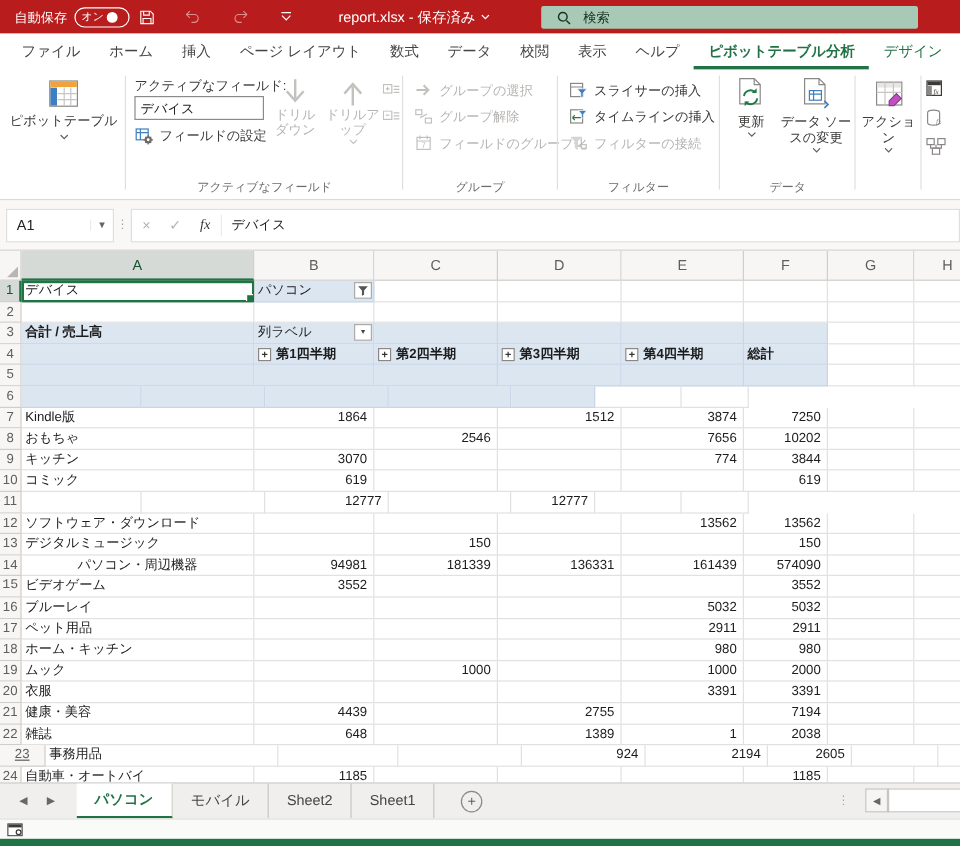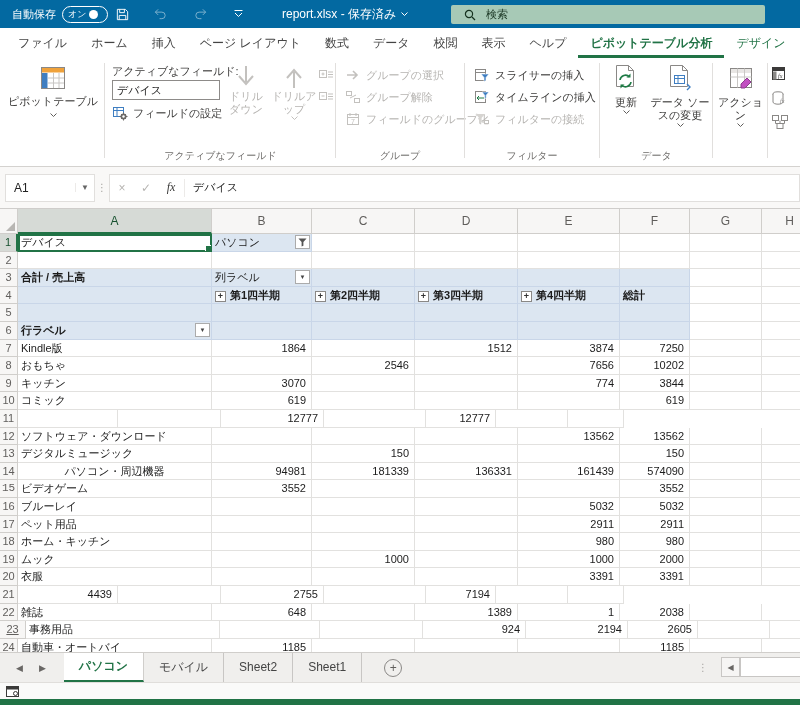--- a/index.html
+++ b/index.html
@@ -1,20 +1,20 @@
 <!DOCTYPE html>
 <html><head>
 <meta charset="utf-8">
 <style>
   html,body{margin:0;padding:0;}
   body{width:800px;height:705px;position:relative;overflow:hidden;background:#fff;
        font-family:"Liberation Sans","DejaVu Sans",sans-serif;-webkit-font-smoothing:antialiased;}
   svg{display:block}
   
-  .titlebar{position:absolute;left:0;top:0;width:800px;height:28px;background:#0369a1;color:#fff;}
+  .titlebar{position:absolute;left:0;top:0;width:800px;height:28px;background:#b91c1c;color:#fff;}
   .autosave{position:absolute;left:12px;top:0;height:28px;display:flex;align-items:center;gap:6px;font-size:11px;}
   .pill{width:37px;height:15px;border:1px solid #fff;border-radius:9px;display:flex;align-items:center;gap:3px;padding:0 2px 0 5px;}
   .pill .state{font-size:9px;line-height:15px;}
   .knob{width:9px;height:9px;border-radius:50%;background:#fff;}
   .tb-btn{position:absolute;top:5px;width:20px;height:18px;display:flex;align-items:center;justify-content:center;}
   .tb-dis{opacity:.5;}
   .doc-title{position:absolute;left:282px;top:0;height:28px;line-height:28px;font-size:12px;display:flex;align-items:center;gap:5px;}
   .searchbox{position:absolute;left:451px;top:5px;width:314px;height:19px;background:#a7c9b6;border-radius:2px;
              display:flex;align-items:center;gap:10px;padding-left:13px;box-sizing:border-box;color:#16321f;font-size:11px;}
   
@@ -454,23 +454,20 @@
       <div class="gc blue" style="width: 100px;"></div>
       <div class="gc blue" style="width: 103px;"></div>
       <div class="gc blue" style="width: 103px;"></div>
       <div class="gc blue" style="width: 102px;"></div>
       <div class="gc blue" style="width: 70px;"></div>
       <div class="gc" style="width: 72px;"></div>
       <div class="gc" style="width: 56px;"></div>
     </div>
     <div class="grow" style="top: 113px;">
       <div class="gc rn" style="width: 18px;">6</div>
-      <div class="gc blue bold" style="width: 194px;">行ラベル<span class="cellbtn">
-          <span class="ddglyph">▼</span>
-        </span></div>
       <div class="gc blue" style="width: 100px;"></div>
       <div class="gc blue" style="width: 103px;"></div>
       <div class="gc blue" style="width: 103px;"></div>
       <div class="gc blue" style="width: 102px;"></div>
       <div class="gc blue" style="width: 70px;"></div>
       <div class="gc" style="width: 72px;"></div>
       <div class="gc" style="width: 56px;"></div>
     </div>
     <div class="grow" style="top: 130.6px;">
       <div class="gc rn" style="width: 18px;">7</div>
@@ -620,41 +617,42 @@
       <div class="gc" style="width: 100px;"></div>
       <div class="gc" style="width: 103px;"></div>
       <div class="gc" style="width: 103px;"></div>
       <div class="gc num" style="width: 102px;">3391</div>
       <div class="gc num" style="width: 70px;">3391</div>
       <div class="gc" style="width: 72px;"></div>
       <div class="gc" style="width: 56px;"></div>
     </div>
     <div class="grow" style="top: 377px;">
       <div class="gc rn" style="width: 18px;">21</div>
+      <div class="gc" style="width: 194px;">健康・美容</div>
       <div class="gc num" style="width: 100px;">4439</div>
       <div class="gc" style="width: 103px;"></div>
       <div class="gc num" style="width: 103px;">2755</div>
       <div class="gc" style="width: 102px;"></div>
       <div class="gc num" style="width: 70px;">7194</div>
       <div class="gc" style="width: 72px;"></div>
       <div class="gc" style="width: 56px;"></div>
     </div>
     <div class="grow" style="top: 394.6px;">
       <div class="gc rn" style="width: 18px;">22</div>
       <div class="gc" style="width: 194px;">雑誌</div>
       <div class="gc num" style="width: 100px;">648</div>
       <div class="gc" style="width: 103px;"></div>
       <div class="gc num" style="width: 103px;">1389</div>
       <div class="gc num" style="width: 102px;">1</div>
       <div class="gc num" style="width: 70px;">2038</div>
       <div class="gc" style="width: 72px;"></div>
       <div class="gc" style="width: 56px;"></div>
     </div>
     <div class="grow" style="top: 412.2px;">
-      <div class="gc rn" style="width: 26px; text-decoration: underline;">23</div>
+      <div class="gc rn" style="width: 38px; text-decoration: underline;">23</div>
       <div class="gc" style="width: 194px;">事務用品</div>
       <div class="gc" style="width: 100px;"></div>
       <div class="gc" style="width: 103px;"></div>
       <div class="gc num" style="width: 103px;">924</div>
       <div class="gc num" style="width: 102px;">2194</div>
       <div class="gc num" style="width: 70px;">2605</div>
       <div class="gc" style="width: 72px;"></div>
       <div class="gc" style="width: 56px;"></div>
     </div>
     <div class="grow" style="top: 429.8px;">

